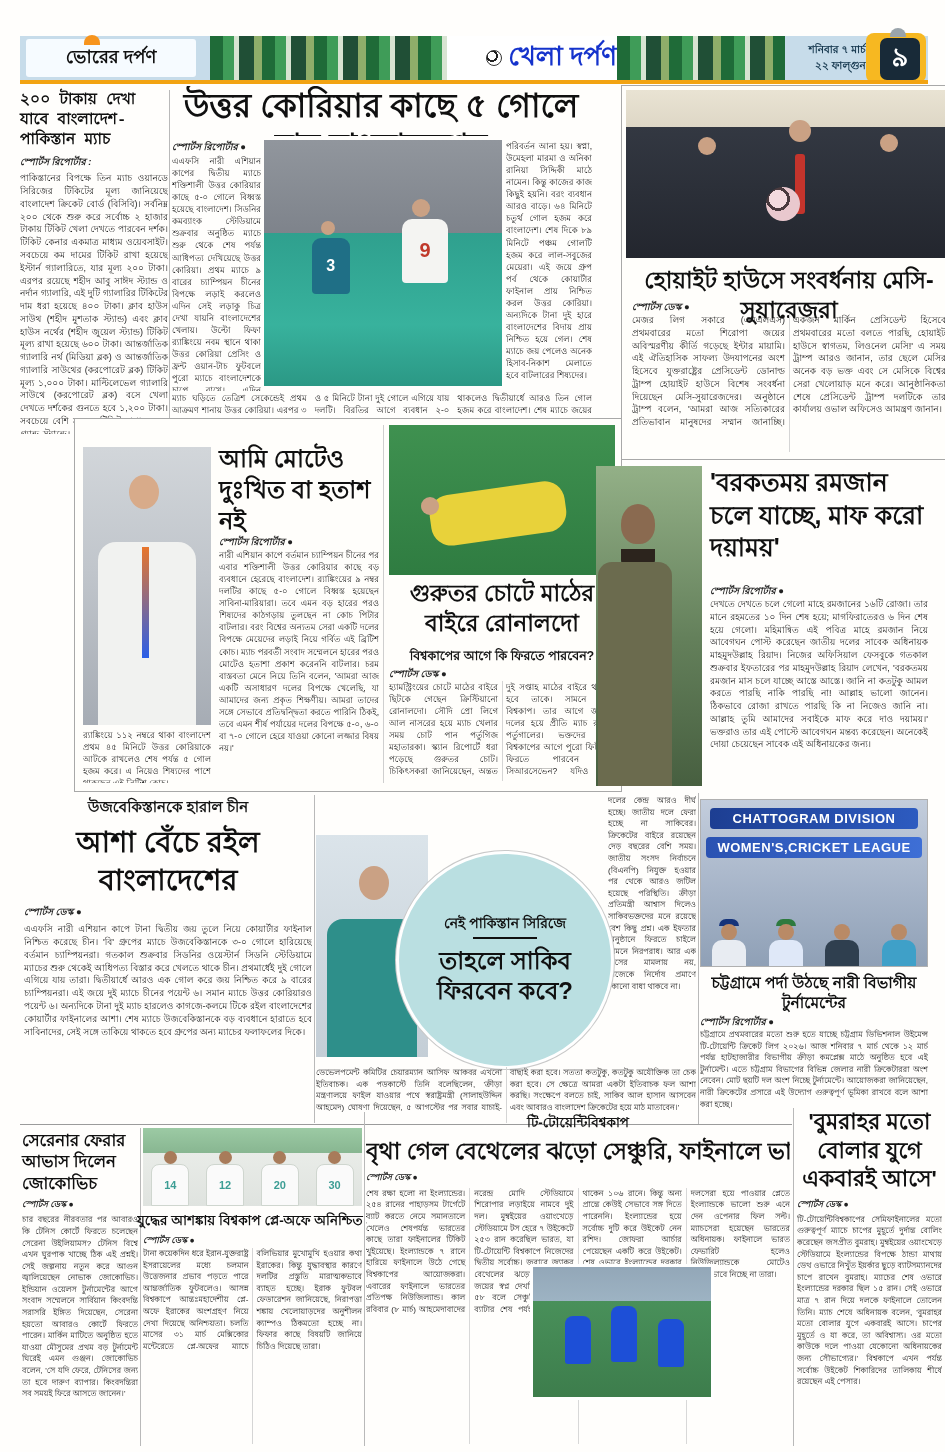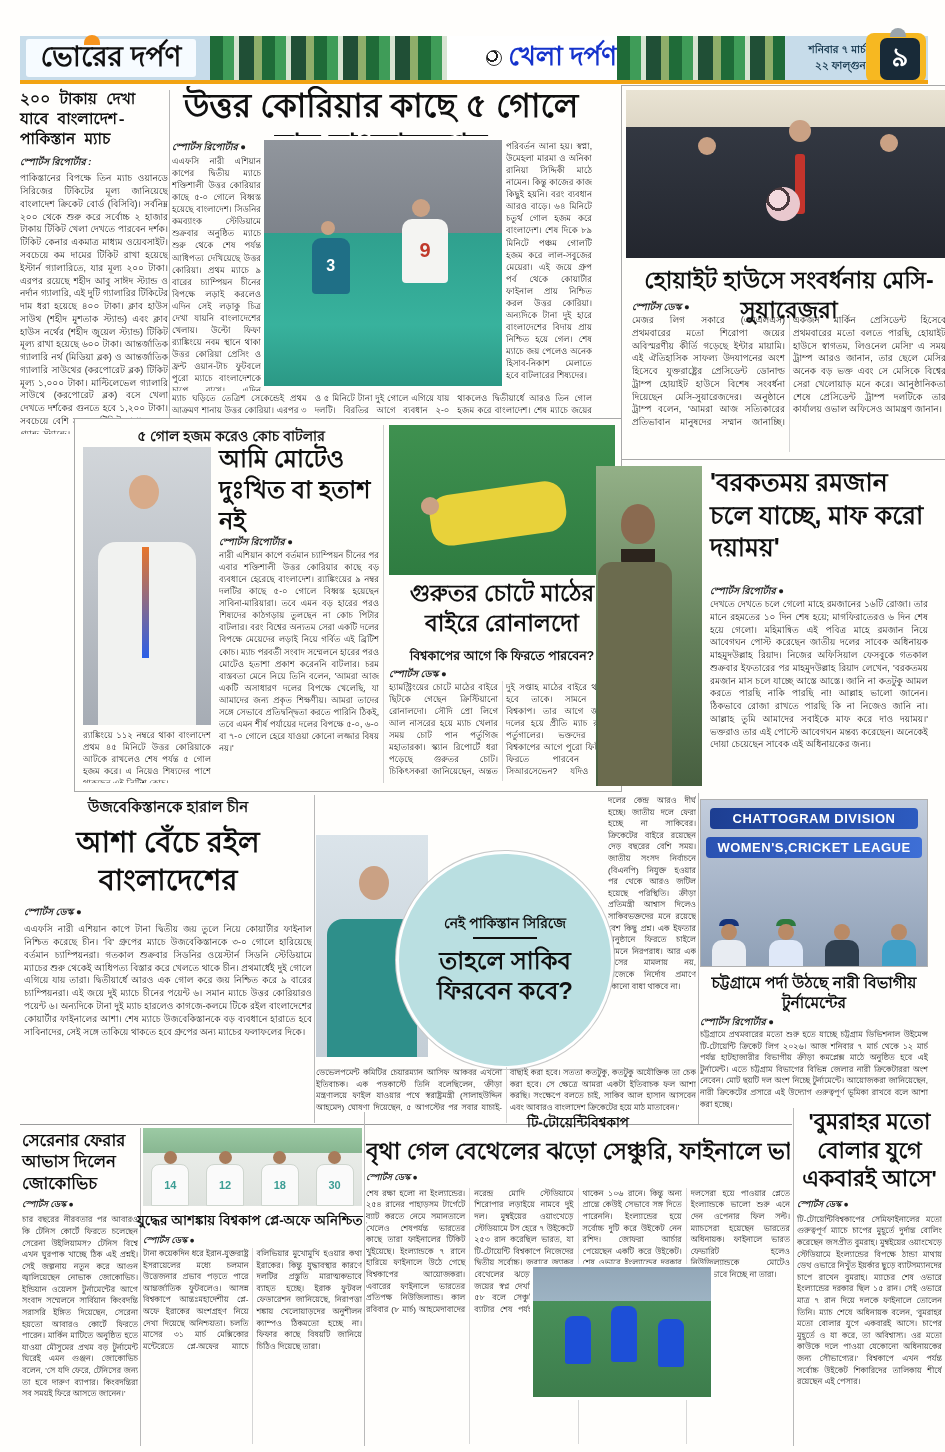--- a/index.html
+++ b/index.html
@@ -5,21 +5,21 @@
   html,body{margin:0;padding:0;}
   body{width:945px;height:1452px;background:#ffffff;font-family:"Liberation Sans",sans-serif;position:relative;overflow:hidden;}
   .abs{position:absolute;}
   .page{position:absolute;left:0;top:0;width:945px;height:1452px;background:#fffefc;}
 
   
   .mast-strip{left:20px;top:36px;width:908px;height:44px;background:#c7dcea;}
   .mast-rule{left:20px;top:80px;width:908px;height:4px;background:#f2a312;}
   .logo-box{left:26px;top:39px;width:170px;height:38px;background:#f6fbff;border-radius:3px;display:flex;align-items:center;justify-content:center;}
   .logo-sun{position:absolute;left:58px;top:-4px;width:16px;height:10px;background:#f7941d;border-radius:8px 8px 0 0;}
-  .logo-text{font-weight:bold;font-size:28px;color:#111;letter-spacing:0;}
+  .logo-text{font-weight:bold;font-size:18px;color:#111;letter-spacing:0;}
   .collage{top:36px;height:44px;background:repeating-linear-gradient(90deg,#1f6b38 0 13px,#3f9c58 13px 24px,#d8e4d2 24px 29px,#204f36 29px 44px,#8fae6a 44px 52px);}
   .sec-title-box{left:447px;top:36px;width:170px;height:44px;background:#ffffff;display:flex;align-items:center;justify-content:flex-end;gap:6px;}
   .sec-title{font-weight:bold;font-size:26px;color:#1533cc;}
   .ball{width:14px;height:14px;border-radius:50%;background:radial-gradient(circle at 35% 35%,#fff 0 4px,#222 4px 6px,#fff 6px);border:1px solid #333;}
   .date-block{left:788px;top:42px;width:108px;text-align:right;font-size:10.5px;font-weight:bold;color:#15374e;line-height:1.5;}
   .page-tab{left:866px;top:33px;width:60px;height:50px;background:#f7b821;border-radius:8px;}
   .page-pin{left:890px;top:28px;width:16px;height:9px;background:#9aa4ab;border-radius:8px 8px 0 0;}
   .page-num-box{left:880px;top:38px;width:40px;height:42px;background:#182a38;border-radius:7px;color:#fff;font-size:26px;font-weight:bold;display:flex;align-items:center;justify-content:center;}
 
   
@@ -132,21 +132,20 @@
       <div class="head-dot" style="left:78%;top:26%;"></div>
       <div class="tie"></div>
       <div class="pinkball"></div>
     </div>
     <div class="abs h-md" style="left:8px;top:180px;width:318px;text-align:center;font-size:23px;">হোয়াইট হাউসে সংবর্ধনায় মেসি-সুয়ারেজরা</div>
     <div class="abs byline" style="left:10px;top:214px;">স্পোর্টস ডেস্ক ●</div>
     <div class="abs body-t cols2" style="left:10px;top:228px;width:314px;height:138px;">মেজর লিগ সকারে (এমএলএস) প্রথমবারের মতো শিরোপা জয়ের অবিস্মরণীয় কীর্তি গড়েছে ইন্টার মায়ামি। এই ঐতিহাসিক সাফল্য উদযাপনের অংশ হিসেবে যুক্তরাষ্ট্রের প্রেসিডেন্ট ডোনাল্ড ট্রাম্প হোয়াইট হাউসে বিশেষ সংবর্ধনা দিয়েছেন মেসি-সুয়ারেজদের। অনুষ্ঠানে ট্রাম্প বলেন, 'আমরা আজ সত্যিকারের প্রতিভাবান মানুষদের সম্মান জানাচ্ছি। একজন মার্কিন প্রেসিডেন্ট হিসেবে প্রথমবারের মতো বলতে পারছি, হোয়াইট হাউসে স্বাগতম, লিওনেল মেসি!' এ সময় ট্রাম্প আরও জানান, তার ছেলে মেসির অনেক বড় ভক্ত এবং সে মেসিকে বিশ্বের সেরা খেলোয়াড় মনে করে। আনুষ্ঠানিকতা শেষে প্রেসিডেন্ট ট্রাম্প দলটিকে তার কার্যালয় ওভাল অফিসেও আমন্ত্রণ জানান।</div>
   </div>
 
   <div class="abs boxed" style="left:46px;top:418px;width:546px;height:372px;">
-    <div class="abs kicker" style="left:10px;top:6px;width:292px;">৫ গোল হজম করেও কোচ বাটলার</div>
     <div class="photo ph-coach" style="left:8px;top:28px;width:128px;height:278px;">
       <div class="head-dot" style="left:36%;top:10%;width:30px;height:34px;background:#d8ab8a;"></div>
       <div class="coach-shirt"></div>
       <div class="lanyard"></div>
     </div>
     <div class="abs h-lg" style="left:144px;top:24px;width:160px;font-size:24px;">আমি মোটেও দুঃখিত বা হতাশ নই</div>
     <div class="abs byline" style="left:144px;top:116px;">স্পোর্টস রিপোর্টার ●</div>
     <div class="abs body-t" style="left:144px;top:130px;width:160px;height:232px;font-size:8.5px;">নারী এশিয়ান কাপে বর্তমান চ্যাম্পিয়ন চীনের পর এবার শক্তিশালী উত্তর কোরিয়ার কাছে বড় ব্যবধানে হেরেছে বাংলাদেশ। র‍্যাঙ্কিংয়ের ৯ নম্বর দলটির কাছে ৫-০ গোলে বিধ্বস্ত হয়েছেন সাবিনা-মারিয়ারা। তবে এমন বড় হারের পরও শিষ্যদের কাঠগড়ায় তুলছেন না কোচ পিটার বাটলার। বরং বিশ্বের অন্যতম সেরা একটি দলের বিপক্ষে মেয়েদের লড়াই নিয়ে গর্বিত এই ব্রিটিশ কোচ। ম্যাচ পরবর্তী সংবাদ সম্মেলনে হারের পরও মোটেও হতাশা প্রকাশ করেননি বাটলার। চরম বাস্তবতা মেনে নিয়ে তিনি বলেন, 'আমরা আজ একটি অসাধারণ দলের বিপক্ষে খেলেছি, যা আমাদের জন্য প্রকৃত শিক্ষণীয়। আমরা তাদের সঙ্গে সেভাবে প্রতিদ্বন্দ্বিতা করতে পারিনি ঠিকই, তবে এমন শীর্ষ পর্যায়ের দলের বিপক্ষে ৫-০, ৬-০ বা ৭-০ গোলে হেরে যাওয়া কোনো লজ্জার বিষয় নয়।'</div>
     <div class="abs body-t" style="left:8px;top:310px;width:128px;height:54px;font-size:8.5px;">র‍্যাঙ্কিংয়ে ১১২ নম্বরে থাকা বাংলাদেশ প্রথম ৪৫ মিনিটে উত্তর কোরিয়াকে আটকে রাখলেও শেষ পর্যন্ত ৫ গোল হজম করে। এ নিয়েও শিষ্যদের পাশে থাকছেন এই ব্রিটিশ কোচ।</div>
     <div class="abs vrule" style="left:308px;top:6px;height:358px;background:#cfcfcf;"></div>
@@ -239,21 +238,21 @@
         <div class="iq-man">
             <div class="iq-head"></div>
             <div class="iq-shirt">14</div>
           </div>
         <div class="iq-man">
             <div class="iq-head"></div>
             <div class="iq-shirt">12</div>
           </div>
         <div class="iq-man">
             <div class="iq-head"></div>
-            <div class="iq-shirt">18</div>
+            <div class="iq-shirt">20</div>
           </div>
         <div class="iq-man">
             <div class="iq-head"></div>
             <div class="iq-shirt">30</div>
           </div>
       </div>
     </div>
     <div class="abs h-sm" style="left:-6px;top:84px;width:230px;font-size:13.5px;white-space:nowrap;overflow:hidden;">যুদ্ধের আশঙ্কায় বিশ্বকাপ প্লে-অফে অনিশ্চিত ইরাক</div>
     <div class="abs byline" style="left:0;top:106px;font-size:8.5px;">স্পোর্টস ডেস্ক ●</div>
     <div class="abs body-s cols2" style="left:0;top:120px;width:219px;height:196px;">টানা কয়েকদিন ধরে ইরান-যুক্তরাষ্ট্র ইসরায়েলের মধ্যে চলমান উত্তেজনার প্রভাব পড়তে পারে আন্তর্জাতিক ফুটবলেও। আসন্ন বিশ্বকাপে আন্তঃমহাদেশীয় প্লে-অফে ইরাকের অংশগ্রহণ নিয়ে দেখা দিয়েছে অনিশ্চয়তা। চলতি মাসের ৩১ মার্চ মেক্সিকোর মন্টেরেতে প্লে-অফের ম্যাচে বলিভিয়ার মুখোমুখি হওয়ার কথা ইরাকের। কিন্তু যুদ্ধাবস্থার কারণে দলটির প্রস্তুতি মারাত্মকভাবে ব্যাহত হচ্ছে। ইরাক ফুটবল ফেডারেশন জানিয়েছে, নিরাপত্তা শঙ্কায় খেলোয়াড়দের অনুশীলন ক্যাম্পও ঠিকমতো হচ্ছে না। ফিফার কাছে বিষয়টি জানিয়ে চিঠিও দিয়েছে তারা।</div>

